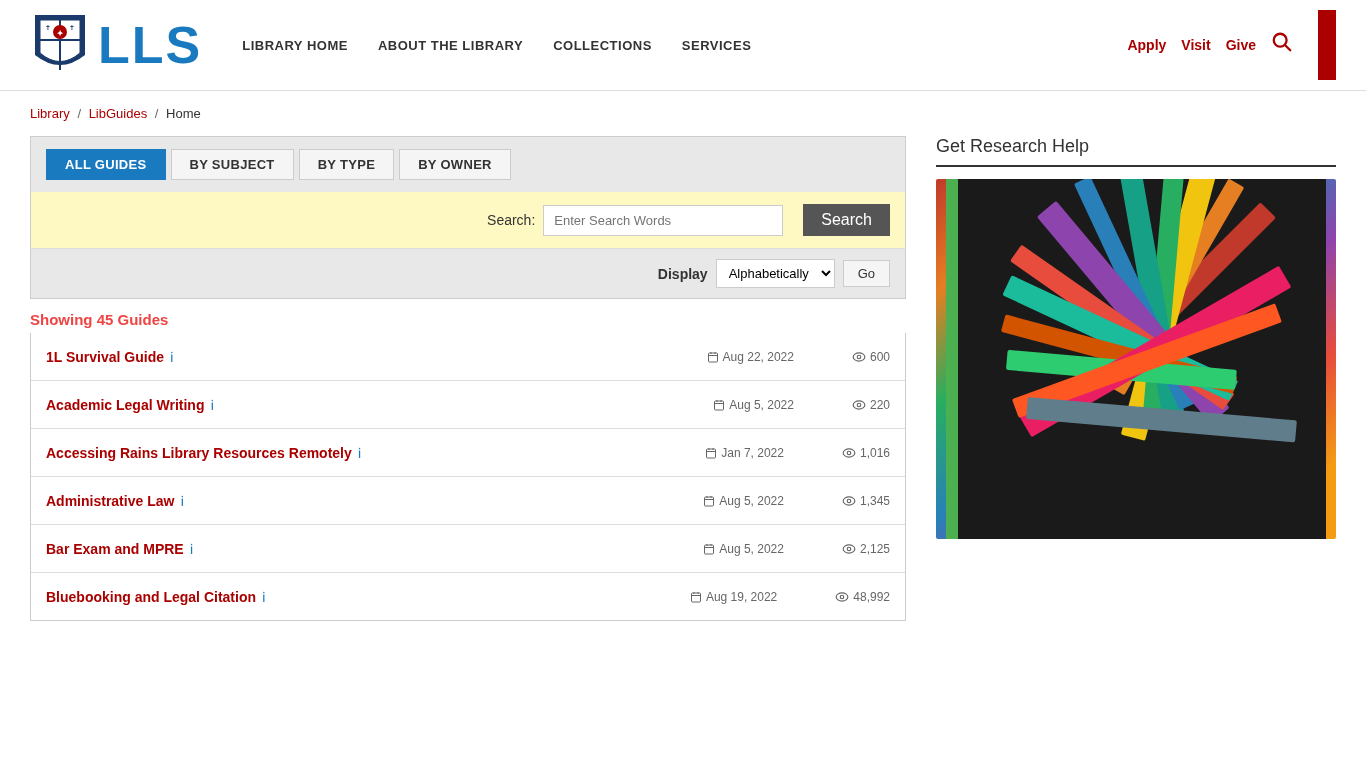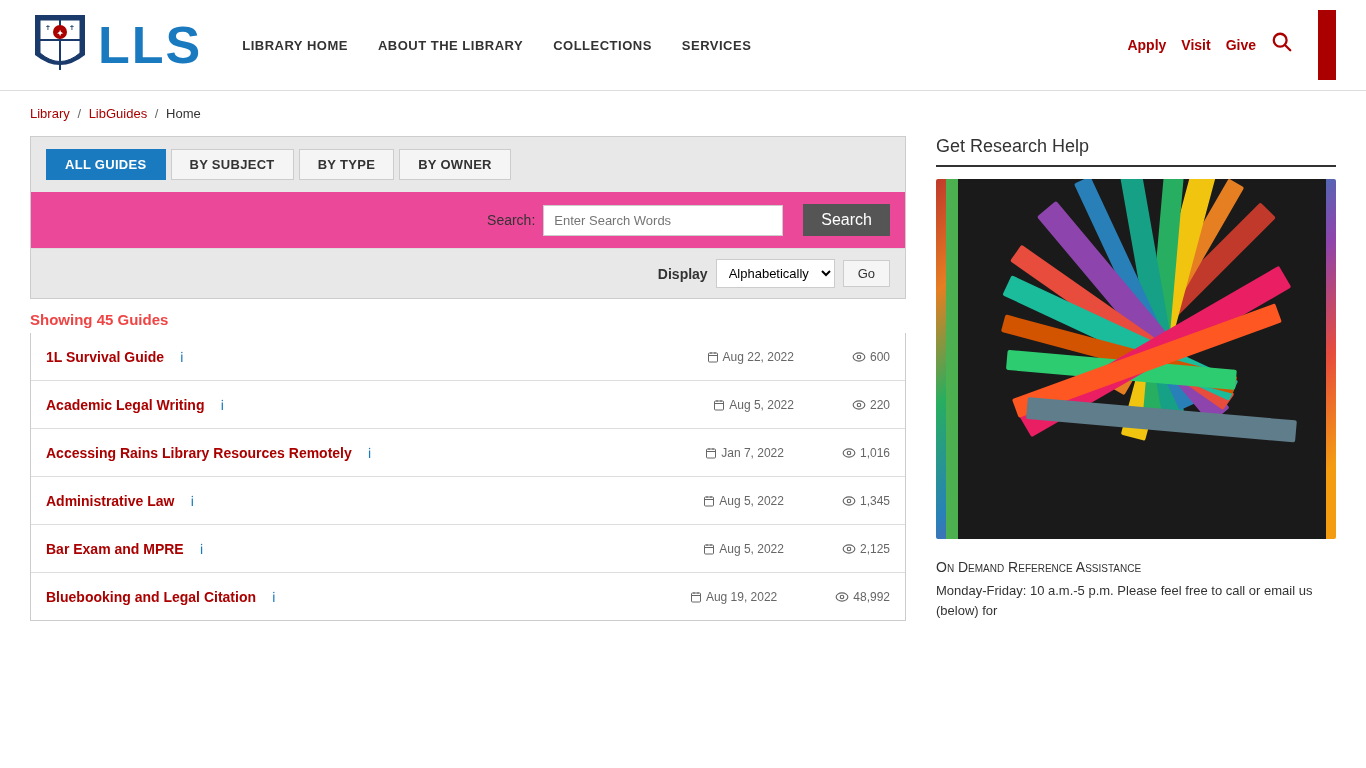--- a/index.html
+++ b/index.html
@@ -123,21 +123,21 @@
       letter-spacing: 0.3px;
     }
     .tab-btn.active {
       background: #1a7abf;
       color: #fff;
       border-color: #1a7abf;
     }
 
     
     .search-bar-container {
-      background: #ec4899;
+      background: #fef9c3;
       border: 1px solid #ccc;
       border-top: none;
       border-bottom: none;
       padding: 12px 15px;
       display: flex;
       align-items: center;
       justify-content: flex-end;
     }
     .search-label {
       font-size: 14px;
@@ -212,21 +212,21 @@
       align-items: center;
       justify-content: space-between;
       padding: 14px 15px;
       border-bottom: 1px solid #ddd;
       background: #fff;
     }
     .guide-item:last-child { border-bottom: none; }
     .guide-left {
       display: flex;
       align-items: center;
-      gap: 16px;
+      gap: 6px;
     }
     .guide-title {
       color: #a00;
       font-size: 14px;
       font-weight: bold;
       text-decoration: none;
       cursor: pointer;
     }
     .info-icon {
       color: #1a7abf;
@@ -549,21 +549,14 @@
         <rect x="270" y="-20" width="20" height="230" rx="2" fill="#2ecc71" transform="rotate(-85 280 200)"></rect>
 
         <rect x="100" y="10" width="25" height="300" rx="2" fill="#e91e63" transform="rotate(60 150 250)"></rect>
         <rect x="80" y="20" width="20" height="280" rx="2" fill="#ff5722" transform="rotate(70 130 250)"></rect>
         <rect x="300" y="20" width="22" height="270" rx="2" fill="#607d8b" transform="rotate(-85 310 250)"></rect>
 
         <rect x="0" y="0" width="12" height="360" fill="#4caf50"></rect>
       </svg>
     </div>
 
-    <div class="reference-section">
-      <div class="reference-title">
-        <span>On Demand Reference Assistance</span>
-      </div>
-      <div class="reference-text">Monday-Friday: 10 a.m.-5 p.m.
-Please feel free to call or email us (below) for</div>
-    </div>
   </div>
 </div>
 
 </body></html>

